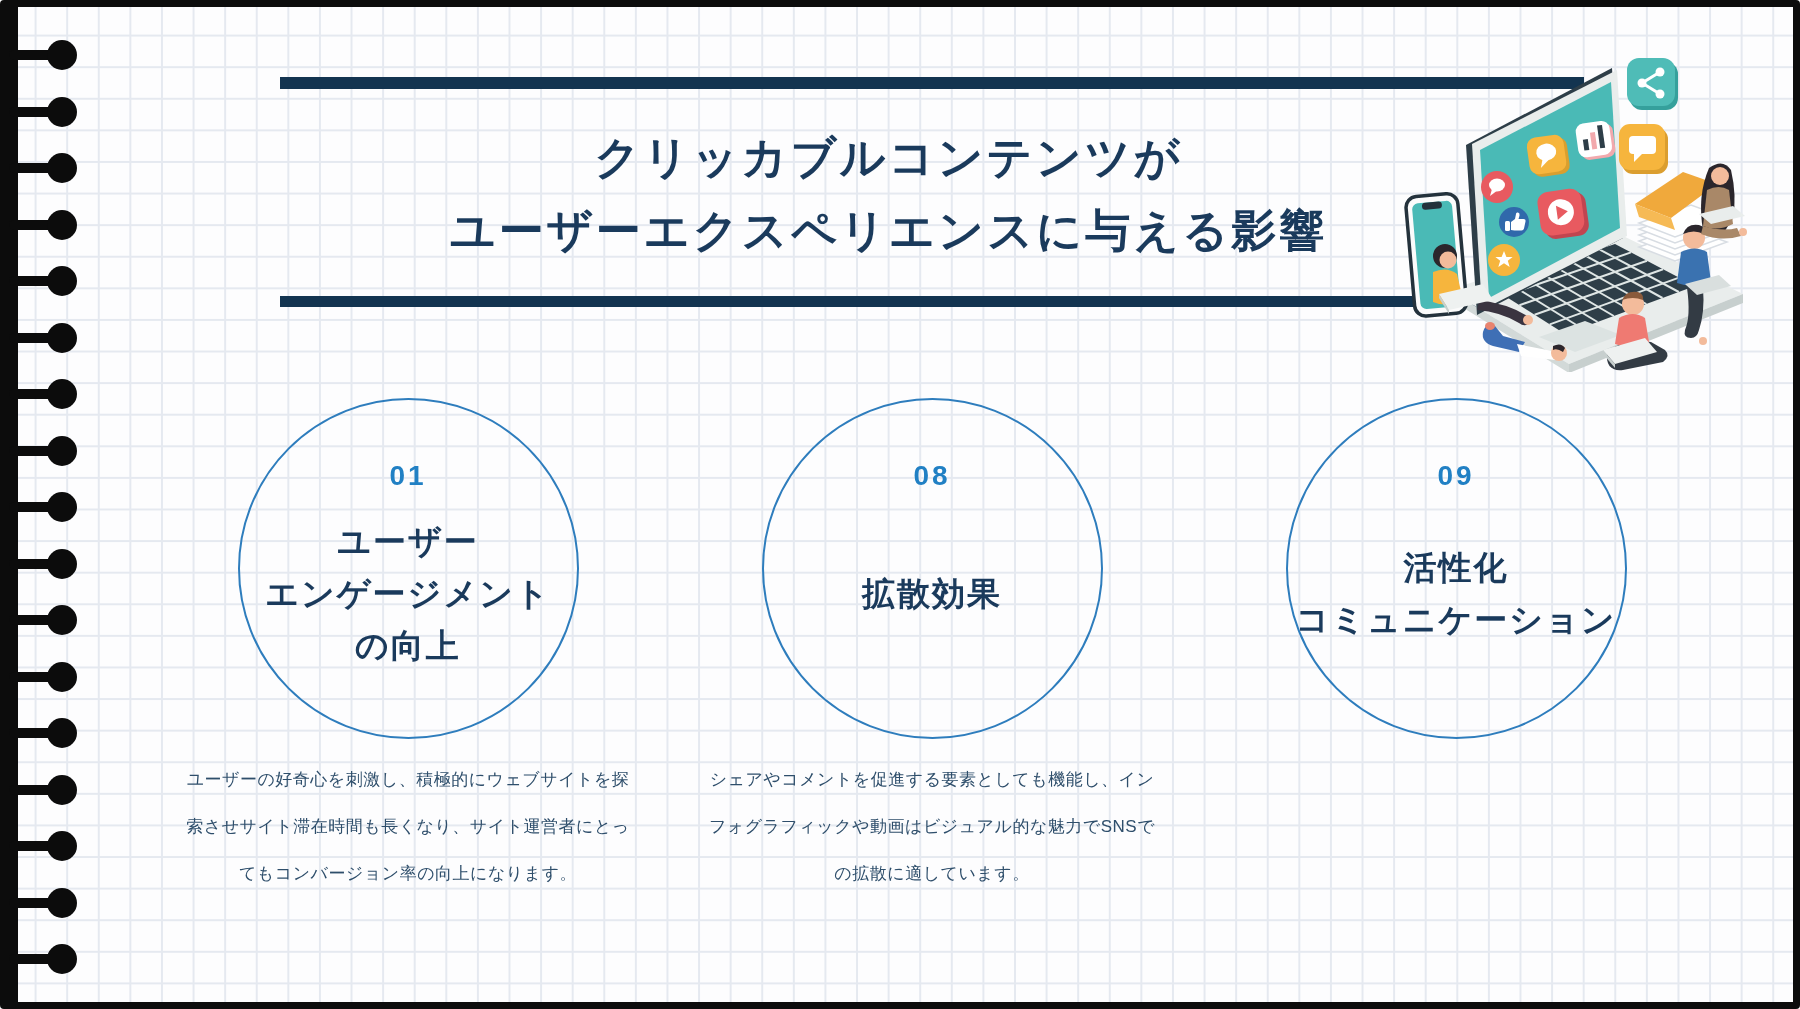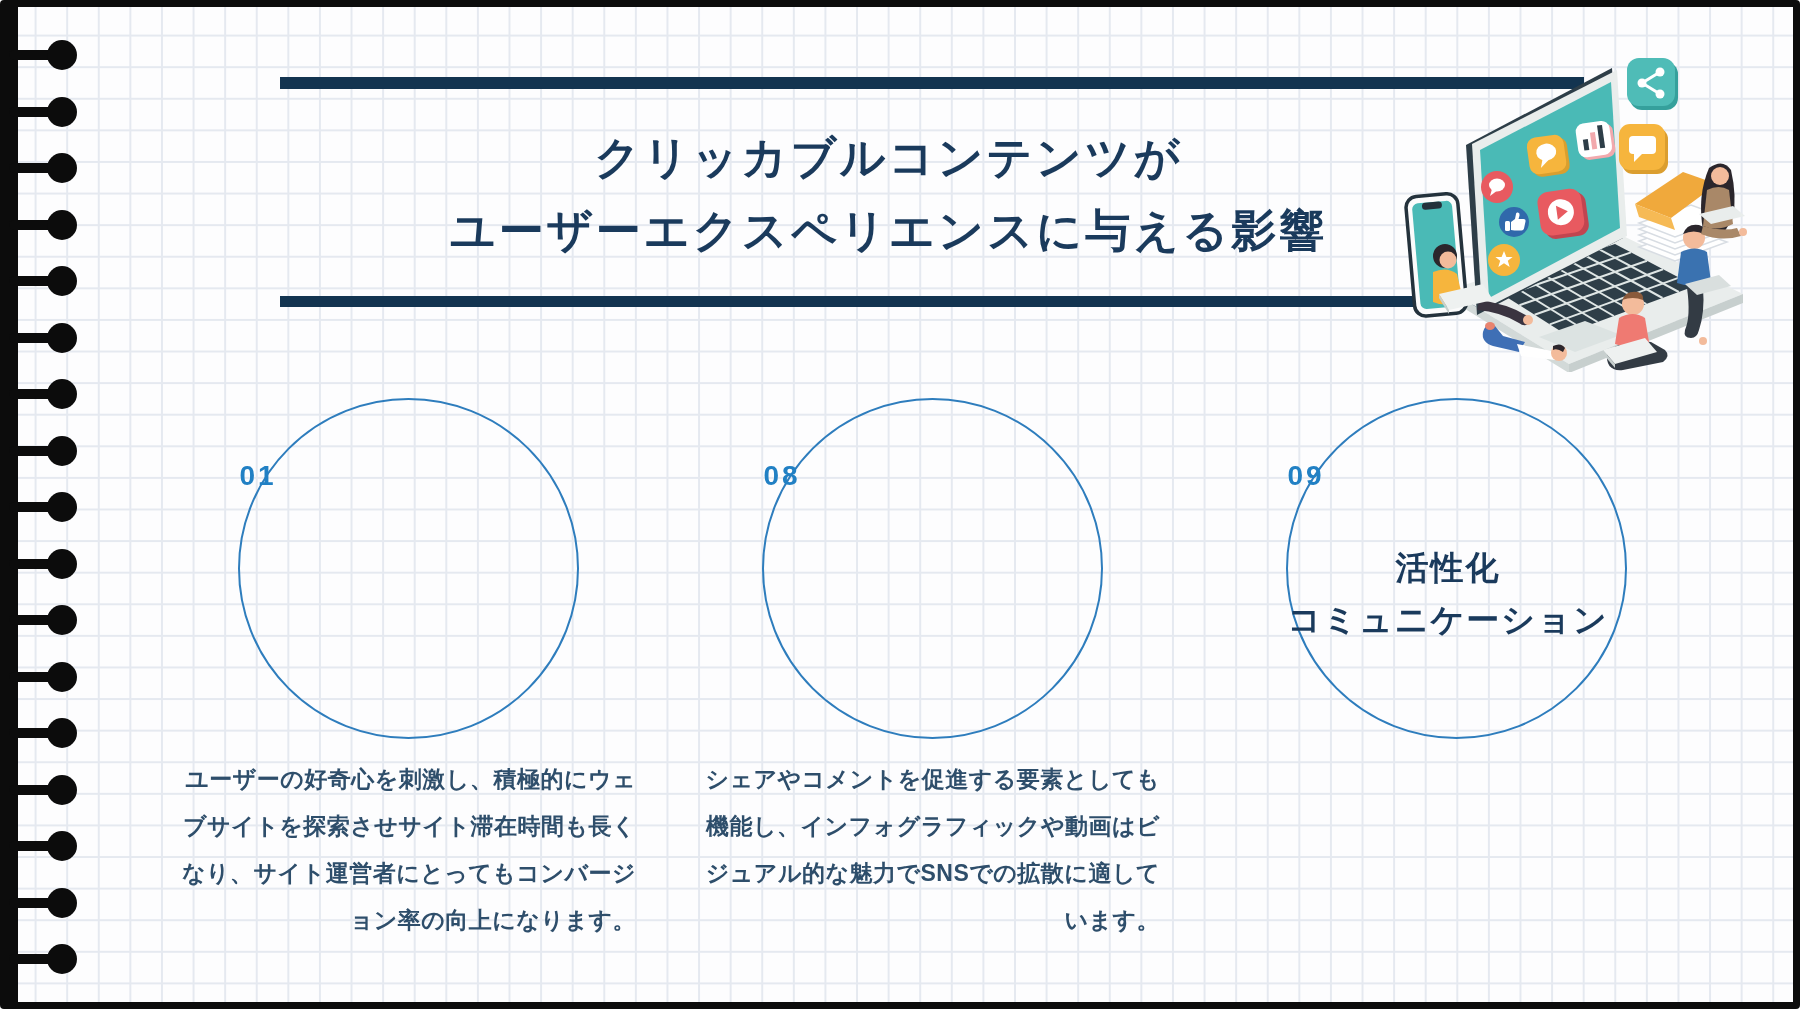--- a/index.html
+++ b/index.html
@@ -32,30 +32,30 @@
     position:absolute; left:273px; top:114px; width:1217px; z-index:2;
     text-align:center; color:#1a3a5c; font-weight:800;
     font-size:45px; line-height:73px; letter-spacing:3px;
   }
 
   
   .feature { position:absolute; top:391px; width:460px; text-align:center; z-index:2; }
   .f1 { left:171px; } .f2 { left:695px; } .f3 { left:1219px; }
   .circle {
     width:341px; height:341px; margin:0 auto; border:2px solid #2e7dbd; border-radius:50%;
-    display:flex; flex-direction:column; align-items:flex-start;
+    display:flex; flex-direction:column; align-items:center;
   }
   .num { margin-top:60px; font-size:28px; font-weight:800; letter-spacing:3px; color:#2180c4; }
   .heading {
     flex:1; display:flex; flex-direction:column; justify-content:center; padding-bottom:42px;
     color:#1a3a5c; font-weight:800; font-size:33px; line-height:52px; letter-spacing:2px;
   }
   .desc {
-    width:456px; margin:17px auto 0; text-align:right;
-    color:#2e4e6b; font-size:23px; line-height:47px; letter-spacing:0.5px; font-weight:700;
+    width:456px; margin:17px auto 0; text-align:center;
+    color:#2e4e6b; font-size:17px; line-height:47px; letter-spacing:0.5px; font-weight:400;
   }
 
   .illu { position:absolute; left:1180px; top:25px; width:620px; height:340px; z-index:3; }
 </style>
 </head>
 <body>
 
 <div class="card">
 
   <div class="spine"></div>
@@ -134,28 +134,34 @@
   <div class="rule rule-bottom"></div>
 
   <h1 class="title">
     <div>クリッカブルコンテンツが</div>
     <div>ユーザーエクスペリエンスに与える影響</div>
   </h1>
 
   <div class="feature f1">
     <div class="circle">
       <div class="num">01</div>
+      <div class="heading">
+        <div>ユーザー</div>
+        <div>エンゲージメント</div>
+        <div>の向上</div>
+      </div>
     </div>
     <p class="desc">ユーザーの好奇心を刺激し、積極的にウェブサイトを探索させサイト滞在時間も長くなり、サイト運営者にとってもコンバージョン率の向上になります。</p>
   </div>
 
   <div class="feature f2">
     <div class="circle">
       <div class="num">08</div>
       <div class="heading">
+        <div>拡散効果</div>
       </div>
     </div>
     <p class="desc">シェアやコメントを促進する要素としても機能し、インフォグラフィックや動画はビジュアル的な魅力でSNSでの拡散に適しています。</p>
   </div>
 
   <div class="feature f3">
     <div class="circle">
       <div class="num">09</div>
       <div class="heading">
         <div>活性化</div>

